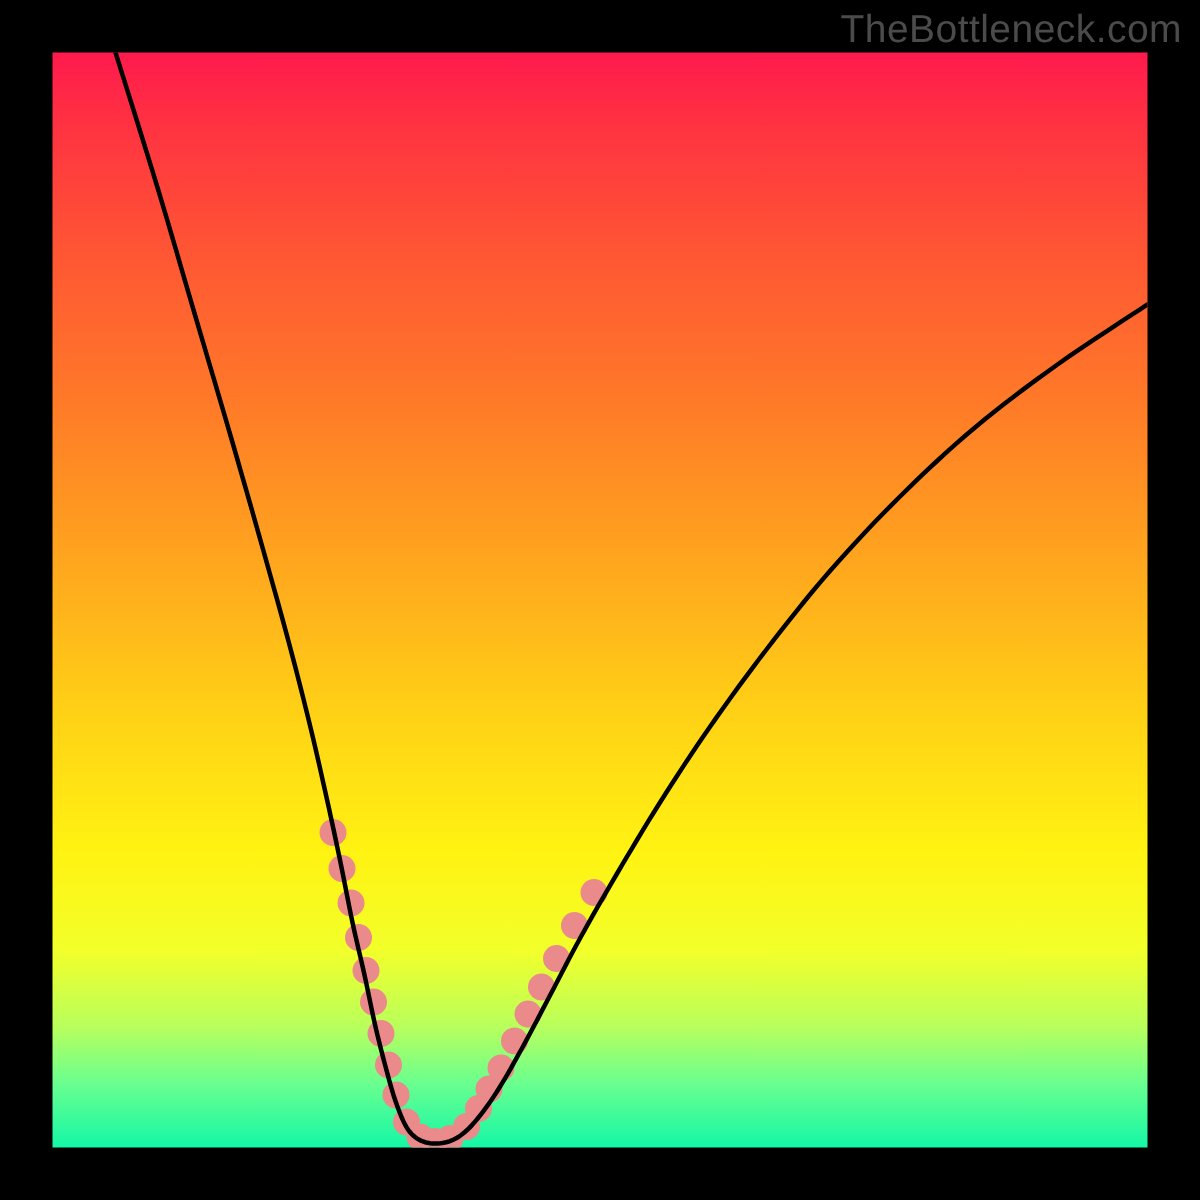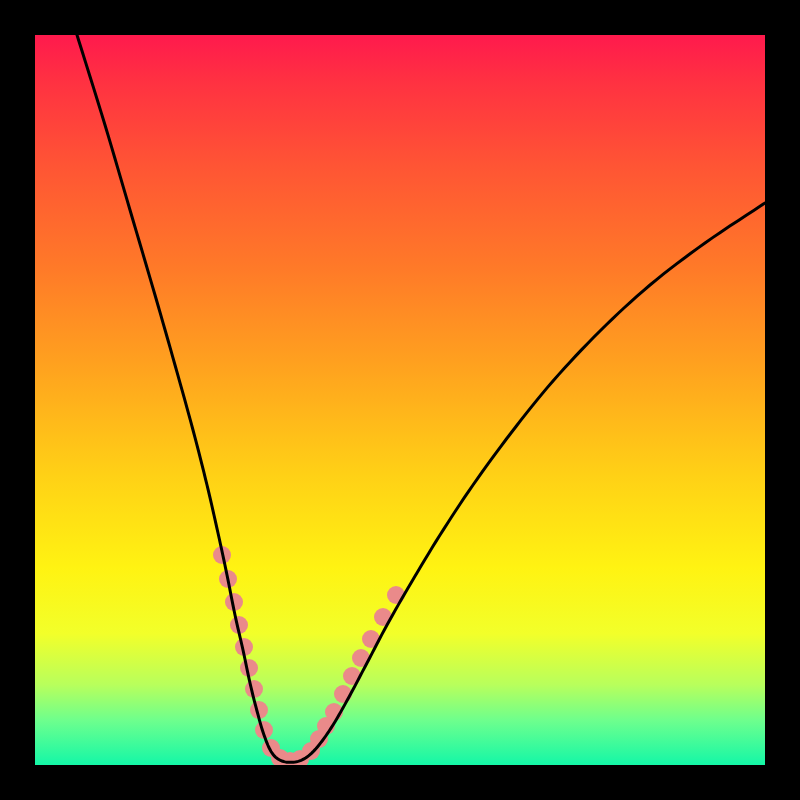--- a/index.html
+++ b/index.html
@@ -85,13 +85,14 @@
           <circle cx="308" cy="659" r="9" fill="#ea8a8a"></circle>
           <circle cx="317" cy="641" r="9" fill="#ea8a8a"></circle>
           <circle cx="326" cy="623" r="9" fill="#ea8a8a"></circle>
           <circle cx="336" cy="604" r="9" fill="#ea8a8a"></circle>
           <circle cx="348" cy="582" r="9" fill="#ea8a8a"></circle>
           <circle cx="361" cy="560" r="9" fill="#ea8a8a"></circle>
         </g>
       <path id="curve-path" fill="none" stroke="#000000" stroke-width="3" stroke-linecap="round" d="M 42 0 L 44.18 6.98 L 47.10 16.29 L 50.58 27.38 L 54.44 39.69 L 58.49 52.66 L 62.55 65.74 L 66.45 78.37 L 70.00 90.00 L 73.27 100.86 L 76.46 111.60 L 79.59 122.24 L 82.69 132.81 L 85.76 143.34 L 88.82 153.87 L 91.90 164.41 L 95.00 175.00 L 98.16 185.73 L 101.37 196.60 L 104.59 207.53 L 107.81 218.44 L 110.99 229.22 L 114.10 239.80 L 117.11 250.09 L 120.00 260.00 L 122.75 269.50 L 125.40 278.67 L 127.95 287.57 L 130.44 296.25 L 132.87 304.78 L 135.26 313.20 L 137.63 321.59 L 140.00 330.00 L 142.37 338.43 L 144.73 346.84 L 147.07 355.18 L 149.38 363.44 L 151.63 371.58 L 153.83 379.57 L 155.96 387.39 L 158.00 395.00 L 159.96 402.40 L 161.85 409.62 L 163.67 416.67 L 165.44 423.56 L 167.15 430.33 L 168.80 436.98 L 170.42 443.53 L 172.00 450.00 L 173.53 456.38 L 175.01 462.63 L 176.43 468.78 L 177.81 474.81 L 179.15 480.75 L 180.46 486.59 L 181.74 492.33 L 183.00 498.00 L 184.23 503.55 L 185.41 508.97 L 186.57 514.28 L 187.69 519.50 L 188.79 524.66 L 189.87 529.78 L 190.94 534.89 L 192.00 540.00 L 193.05 545.13 L 194.07 550.26 L 195.07 555.37 L 196.06 560.44 L 197.04 565.45 L 198.02 570.40 L 199.01 575.25 L 200.00 580.00 L 201.01 584.63 L 202.02 589.15 L 203.04 593.58 L 204.06 597.94 L 205.07 602.24 L 206.07 606.51 L 207.05 610.75 L 208.00 615.00 L 208.92 619.25 L 209.82 623.51 L 210.70 627.74 L 211.56 631.94 L 212.42 636.08 L 213.27 640.15 L 214.13 644.13 L 215.00 648.00 L 215.88 651.77 L 216.75 655.45 L 217.63 659.04 L 218.50 662.56 L 219.38 666.01 L 220.25 669.40 L 221.13 672.73 L 222.00 676.00 L 222.87 679.23 L 223.73 682.42 L 224.58 685.56 L 225.44 688.63 L 226.30 691.62 L 227.18 694.52 L 228.08 697.31 L 229.00 700.00 L 229.94 702.61 L 230.88 705.16 L 231.84 707.63 L 232.81 710.00 L 233.81 712.25 L 234.84 714.34 L 235.90 716.27 L 237.00 718.00 L 238.13 719.53 L 239.29 720.87 L 240.47 722.04 L 241.69 723.06 L 242.94 723.95 L 244.24 724.73 L 245.59 725.40 L 247.00 726.00 L 248.49 726.50 L 250.06 726.88 L 251.70 727.15 L 253.38 727.31 L 255.07 727.37 L 256.75 727.34 L 258.40 727.21 L 260.00 727.00 L 261.55 726.71 L 263.07 726.34 L 264.57 725.87 L 266.06 725.31 L 267.54 724.65 L 269.02 723.88 L 270.51 723.00 L 272.00 722.00 L 273.49 720.89 L 274.95 719.68 L 276.41 718.36 L 277.88 716.94 L 279.35 715.39 L 280.86 713.73 L 282.40 711.93 L 284.00 710.00 L 285.64 707.94 L 287.31 705.75 L 289.02 703.44 L 290.75 701.00 L 292.52 698.44 L 294.31 695.75 L 296.14 692.94 L 298.00 690.00 L 299.89 686.92 L 301.81 683.70 L 303.77 680.35 L 305.75 676.88 L 307.77 673.29 L 309.81 669.61 L 311.89 665.84 L 314.00 662.00 L 316.14 658.06 L 318.31 654.02 L 320.52 649.87 L 322.75 645.63 L 325.02 641.31 L 327.31 636.92 L 329.64 632.48 L 332.00 628.00 L 334.38 623.47 L 336.77 618.88 L 339.18 614.22 L 341.63 609.50 L 344.12 604.72 L 346.67 599.88 L 349.29 594.97 L 352.00 590.00 L 354.77 584.98 L 357.60 579.92 L 360.49 574.81 L 363.44 569.63 L 366.46 564.37 L 369.55 559.02 L 372.73 553.56 L 376.00 548.00 L 379.36 542.30 L 382.80 536.47 L 386.33 530.53 L 389.94 524.50 L 393.61 518.41 L 397.35 512.28 L 401.15 506.14 L 405.00 500.00 L 408.90 493.86 L 412.85 487.69 L 416.86 481.48 L 420.94 475.25 L 425.08 468.98 L 429.30 462.69 L 433.61 456.36 L 438.00 450.00 L 442.48 443.60 L 447.05 437.14 L 451.71 430.65 L 456.44 424.13 L 461.24 417.59 L 466.10 411.05 L 471.02 404.51 L 476.00 398.00 L 481.02 391.49 L 486.10 384.95 L 491.24 378.41 L 496.44 371.88 L 501.71 365.35 L 507.05 358.86 L 512.48 352.40 L 518.00 346.00 L 523.62 339.63 L 529.33 333.27 L 535.13 326.93 L 541.00 320.63 L 546.94 314.37 L 552.92 308.17 L 558.95 302.04 L 565.00 296.00 L 571.07 290.03 L 577.17 284.13 L 583.31 278.28 L 589.50 272.50 L 595.75 266.78 L 602.08 261.13 L 608.49 255.53 L 615.00 250.00 L 621.60 244.54 L 628.28 239.17 L 635.04 233.87 L 641.88 228.63 L 648.79 223.43 L 655.78 218.27 L 662.85 213.13 L 670.00 208.00 L 677.67 202.63 L 686.05 196.92 L 694.77 191.10 L 703.44 185.38 L 711.67 179.98 L 719.10 175.14 L 725.34 171.07 L 730.00 168.00"></path>
     </svg>
   </div>
+  <div class="watermark">TheBottleneck.com</div>
 </div>
 
 </body></html>

